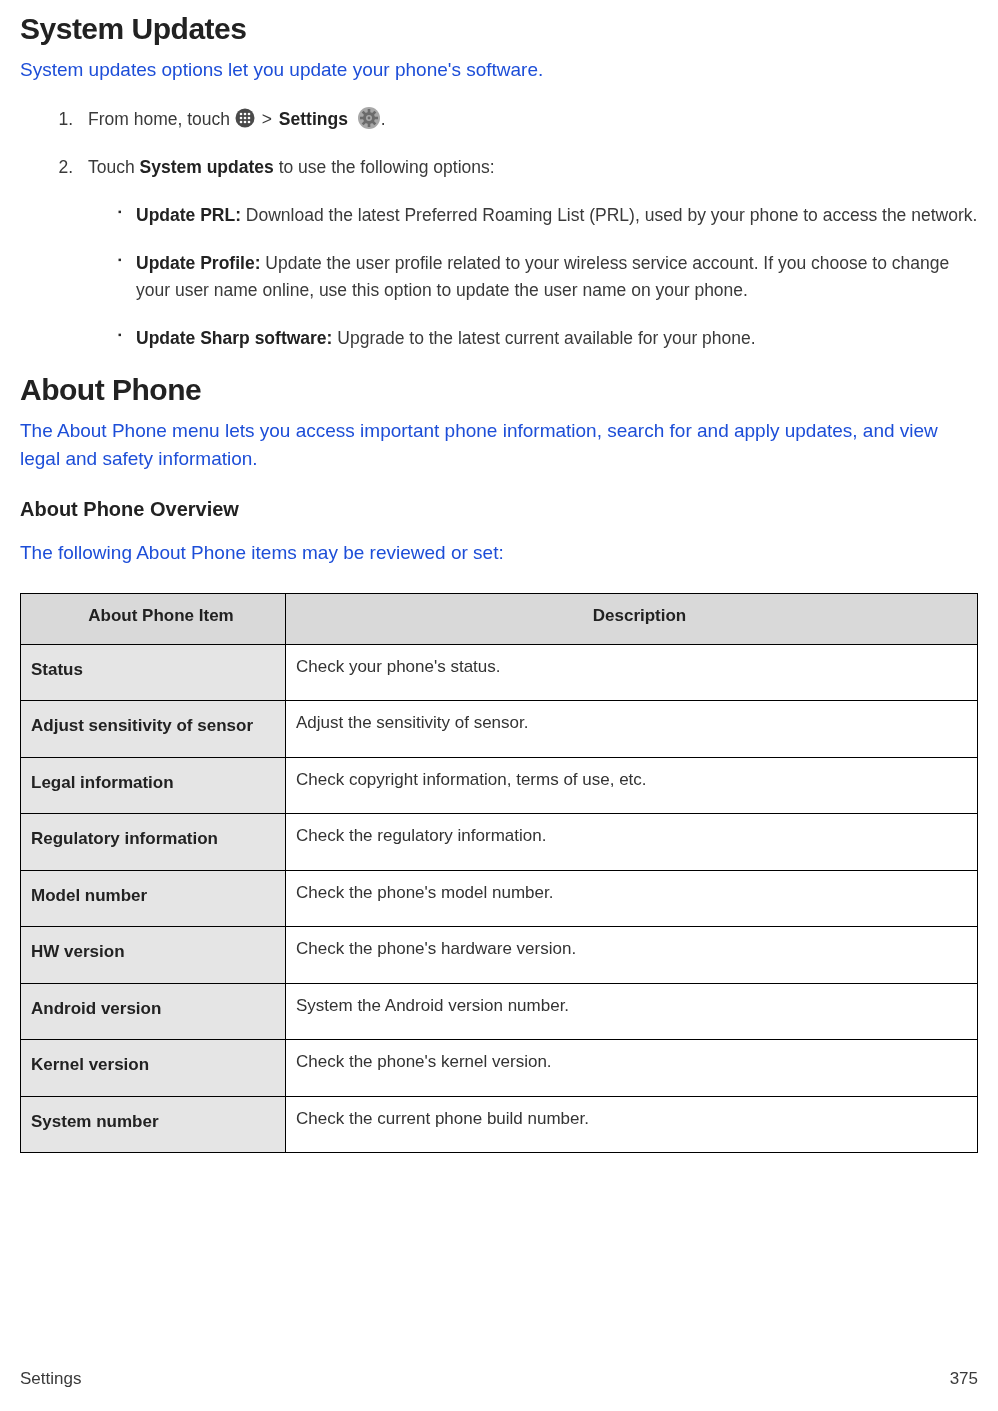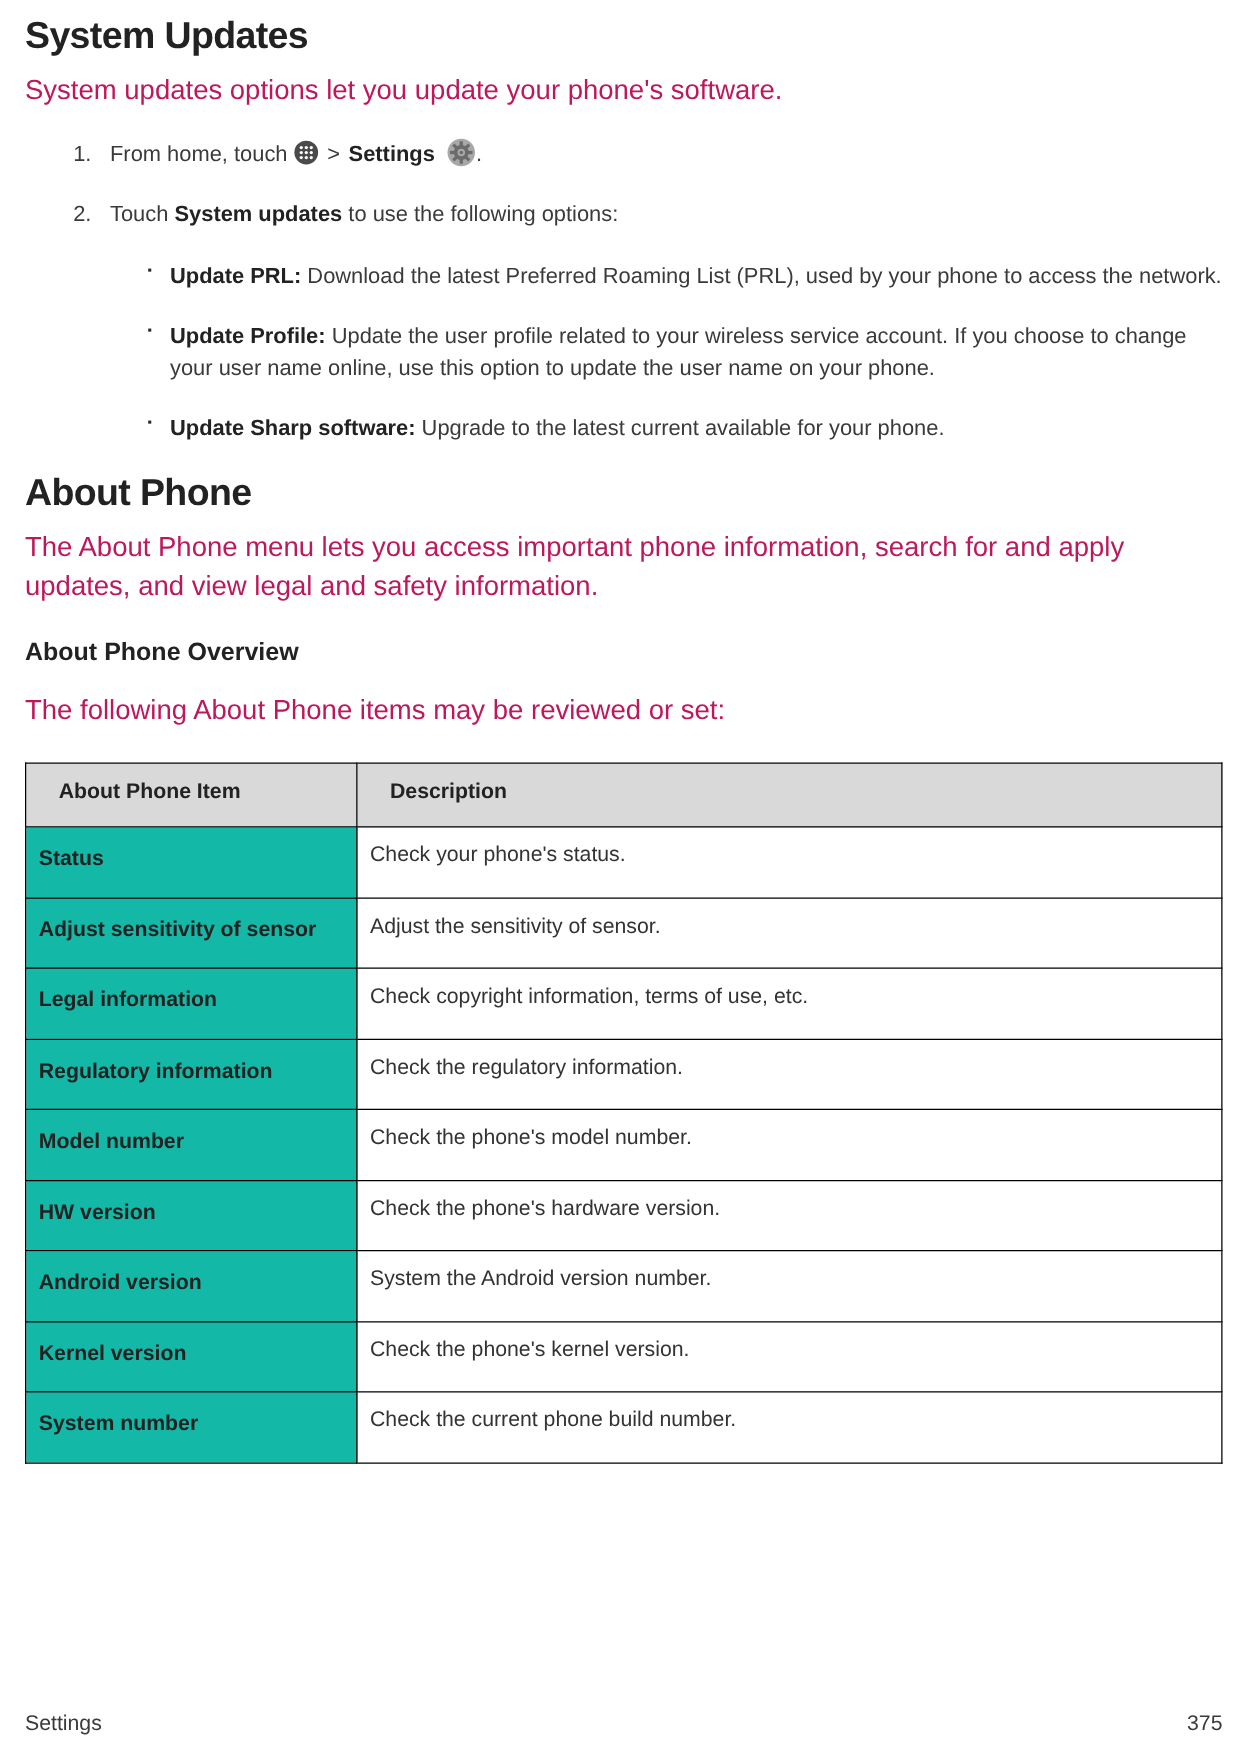--- a/index.html
+++ b/index.html
@@ -14,22 +14,22 @@
     }
     h1 {
       font-family: Verdana, Geneva, sans-serif;
       font-size: 30px;
       font-weight: 900;
       color: #222;
       margin-bottom: 10px;
       letter-spacing: -0.5px;
     }
     .intro {
-      font-size: 22px;
-      color: #be185d;
+      font-size: 19px;
+      color: #1d4ed8;
       margin-bottom: 22px;
       line-height: 1.45;
     }
     ol.steps {
       list-style: decimal;
       margin-left: 58px;
       font-size: 17.5px;
       color: #3a3a3a;
     }
     ol.steps > li {
@@ -81,27 +81,28 @@
     table.info th, table.info td {
       border: 1px solid #000;
       text-align: left;
       vertical-align: top;
     }
     table.info th {
       background: #d9d9d9;
       font-weight: bold;
       color: #222;
       padding: 12px 10px 18px 26px;
+      text-align: center;
     }
     table.info td {
       padding: 12px 10px 18px 10px;
       color: #333;
     }
     table.info td.item-col {
-      background: #14b8a6;
+      background: #e5e5e5;
       font-weight: bold;
       color: #222;
       width: 265px;
       line-height: 1.5;
     }
     .footer {
       position: absolute;
       bottom: 22px;
       left: 20px;
       right: 20px;

